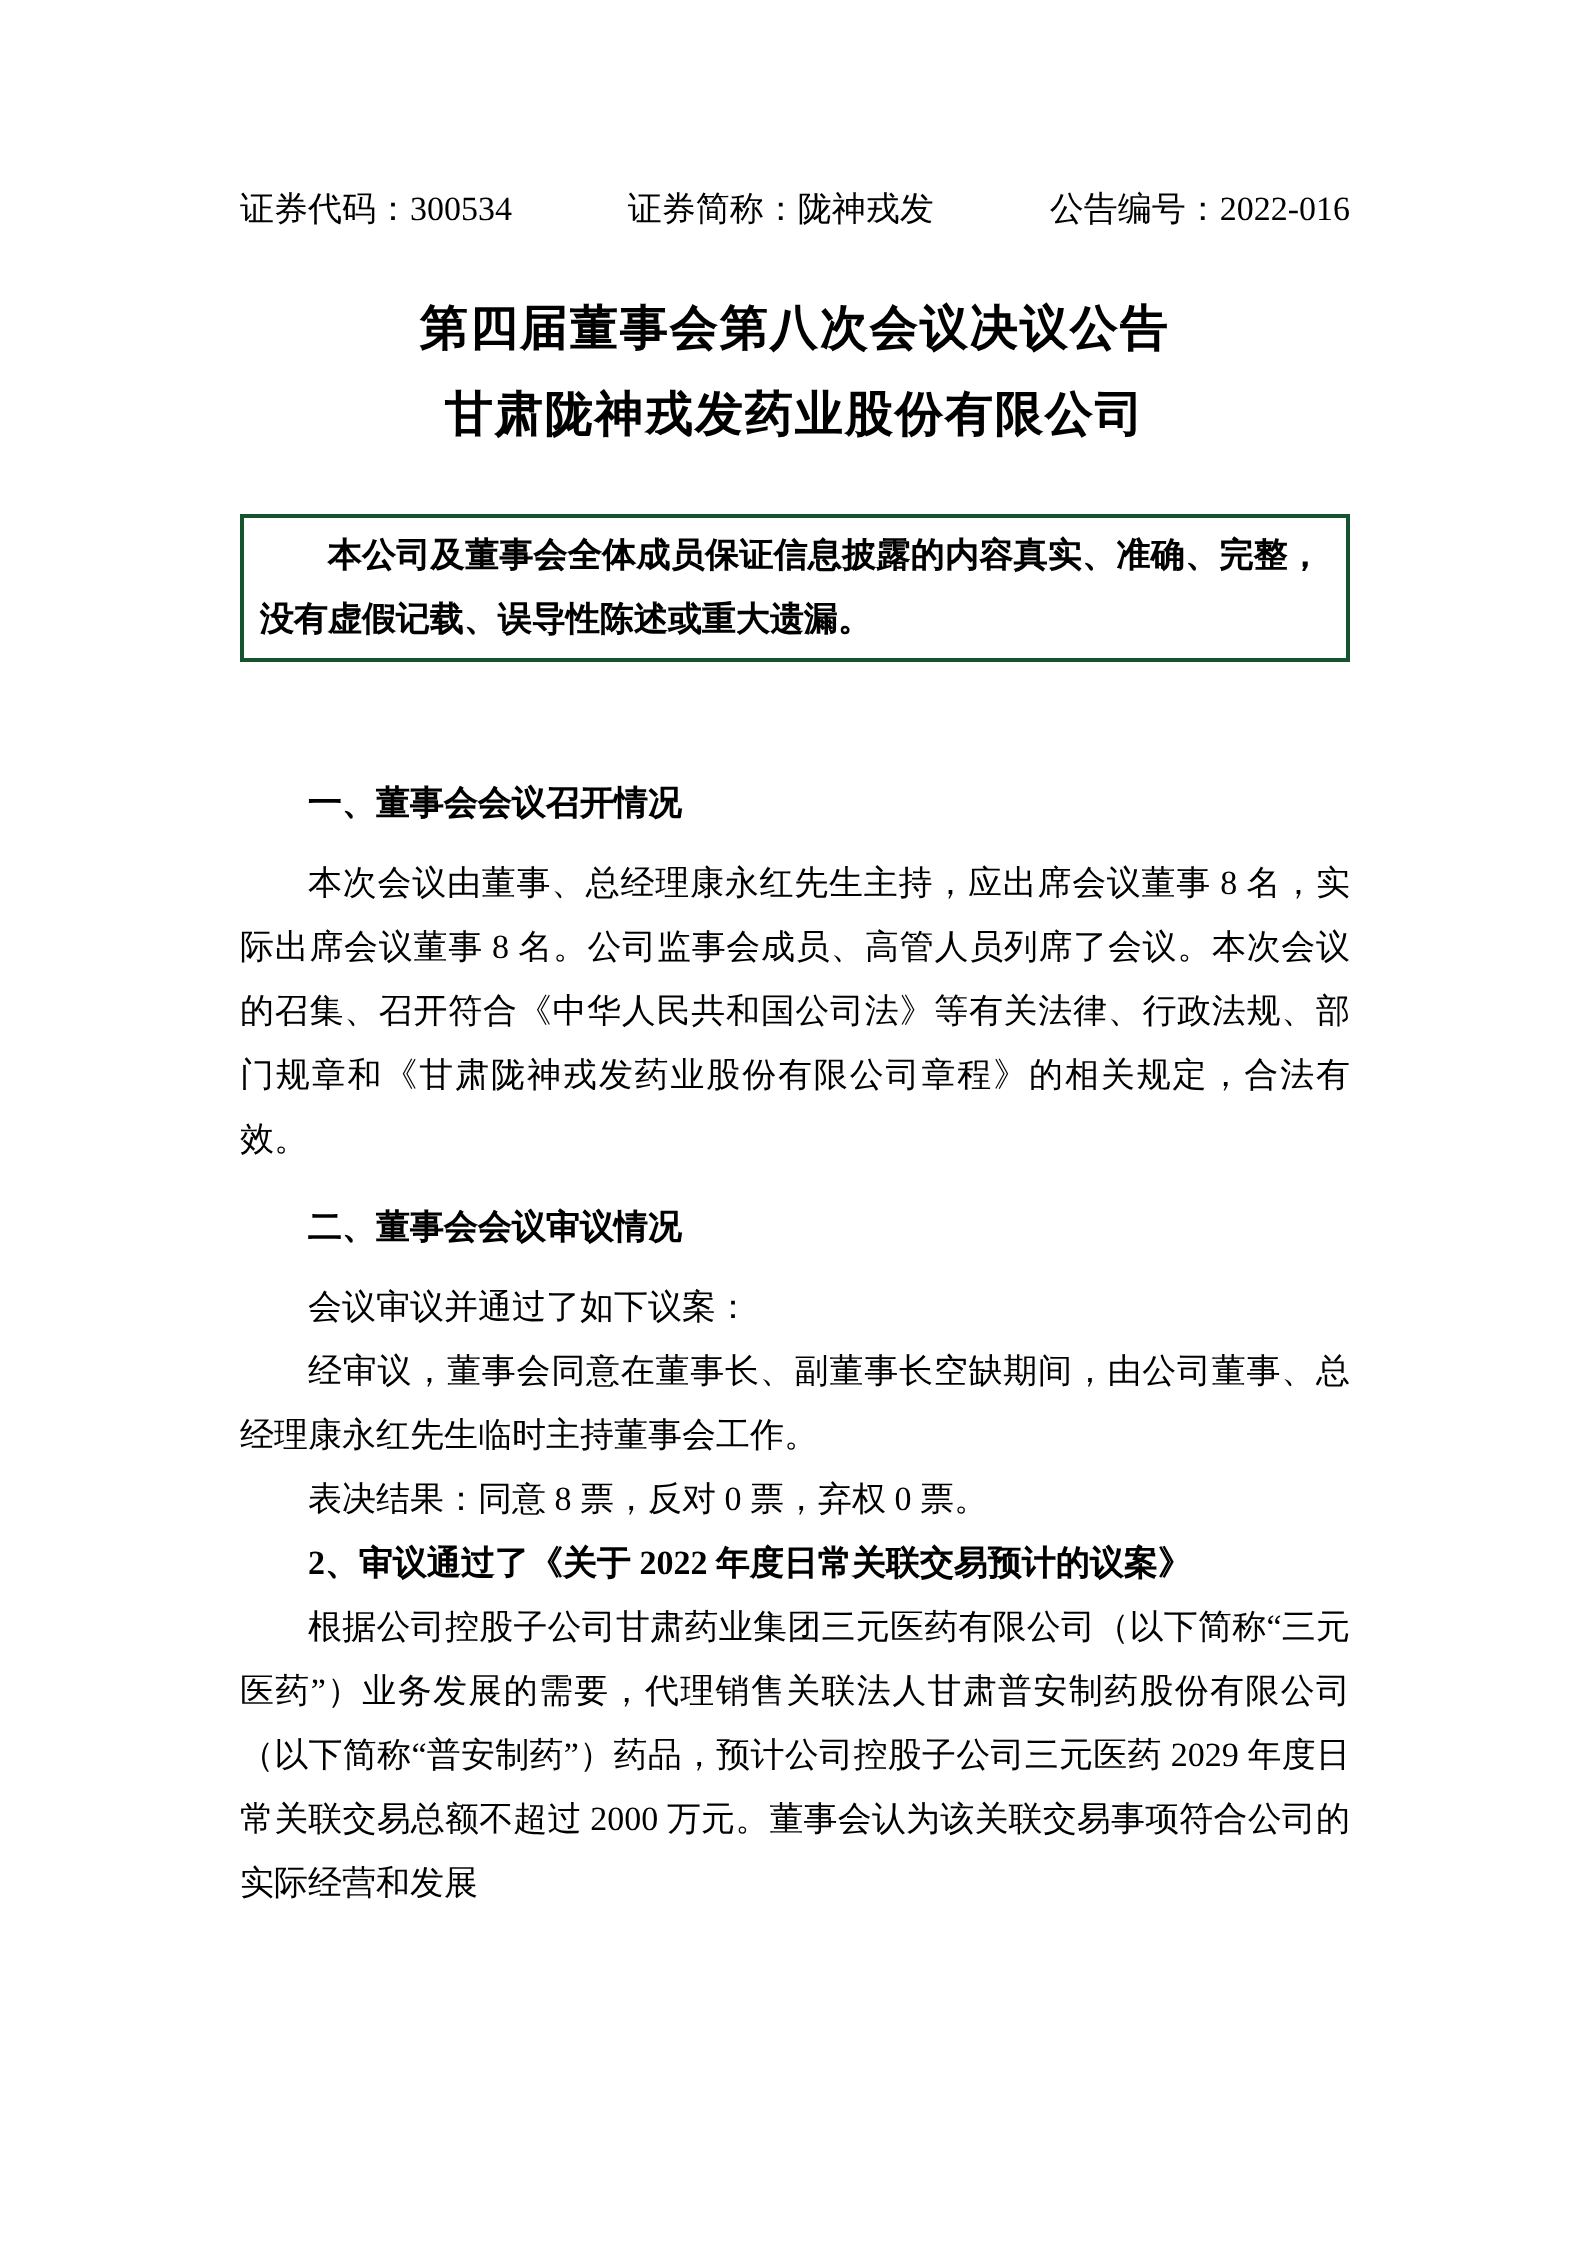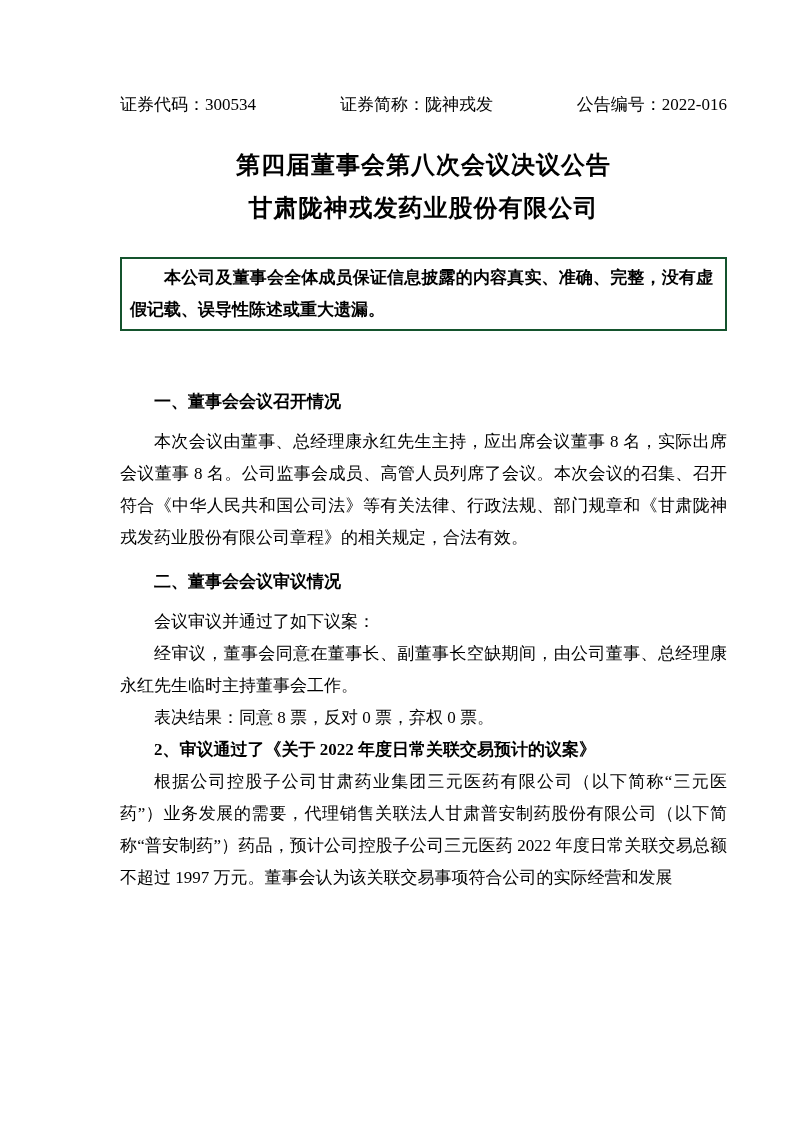--- a/index.html
+++ b/index.html
@@ -8,21 +8,21 @@
     width: 793px;
     height: 1122px;
     margin: 0 auto;
     font-family: "Liberation Serif", "DejaVu Serif", serif;
     color: #000000;
     overflow: hidden;
   }
   .page {
     width: 793px;
     height: 1122px;
-    padding: 95px 66px 0 120px;
+    padding: 95px 118px 0 120px;
     background: #ffffff;
   }
   .doc-header {
     display: flex;
     justify-content: space-between;
     font-size: 17px;
     line-height: 20px;
     white-space: nowrap;
   }
   .doc-title {
@@ -81,16 +81,16 @@
   </div>
 
   <div class="doc-body">
       <p class="para section-heading">一、董事会会议召开情况</p>
       <p class="para normal">本次会议由董事、总经理康永红先生主持，应出席会议董事 8 名，实际出席会议董事 8 名。公司监事会成员、高管人员列席了会议。本次会议的召集、召开符合《中华人民共和国公司法》等有关法律、行政法规、部门规章和《甘肃陇神戎发药业股份有限公司章程》的相关规定，合法有效。</p>
       <p class="para section-heading">二、董事会会议审议情况</p>
       <p class="para normal">会议审议并通过了如下议案：</p>
       <p class="para normal">经审议，董事会同意在董事长、副董事长空缺期间，由公司董事、总经理康永红先生临时主持董事会工作。</p>
       <p class="para normal">表决结果：同意 8 票，反对 0 票，弃权 0 票。</p>
       <p class="para item-heading">2、审议通过了《关于 2022 年度日常关联交易预计的议案》</p>
-      <p class="para normal">根据公司控股子公司甘肃药业集团三元医药有限公司（以下简称“三元医药”）业务发展的需要，代理销售关联法人甘肃普安制药股份有限公司（以下简称“普安制药”）药品，预计公司控股子公司三元医药 2022 年度日常关联交易总额不超过 1997 万元。董事会认为该关联交易事项符合公司的实际经营和发展</p>
+      <p class="para normal">根据公司控股子公司甘肃药业集团三元医药有限公司（以下简称“三元医药”）业务发展的需要，代理销售关联法人甘肃普安制药股份有限公司（以下简称“普安制药”）药品，预计公司控股子公司三元医药 2029 年度日常关联交易总额不超过 2000 万元。董事会认为该关联交易事项符合公司的实际经营和发展</p>
     </div>
 
 </div>
 
 </body></html>

